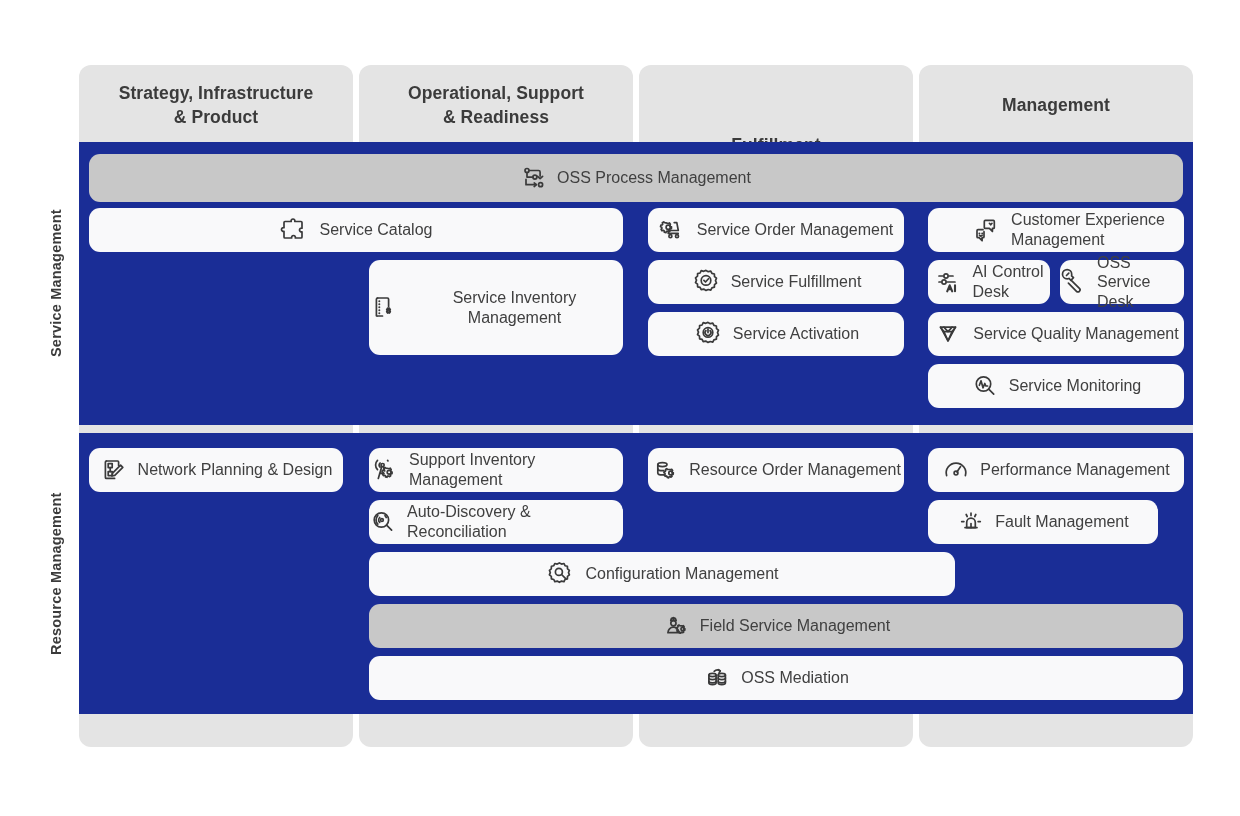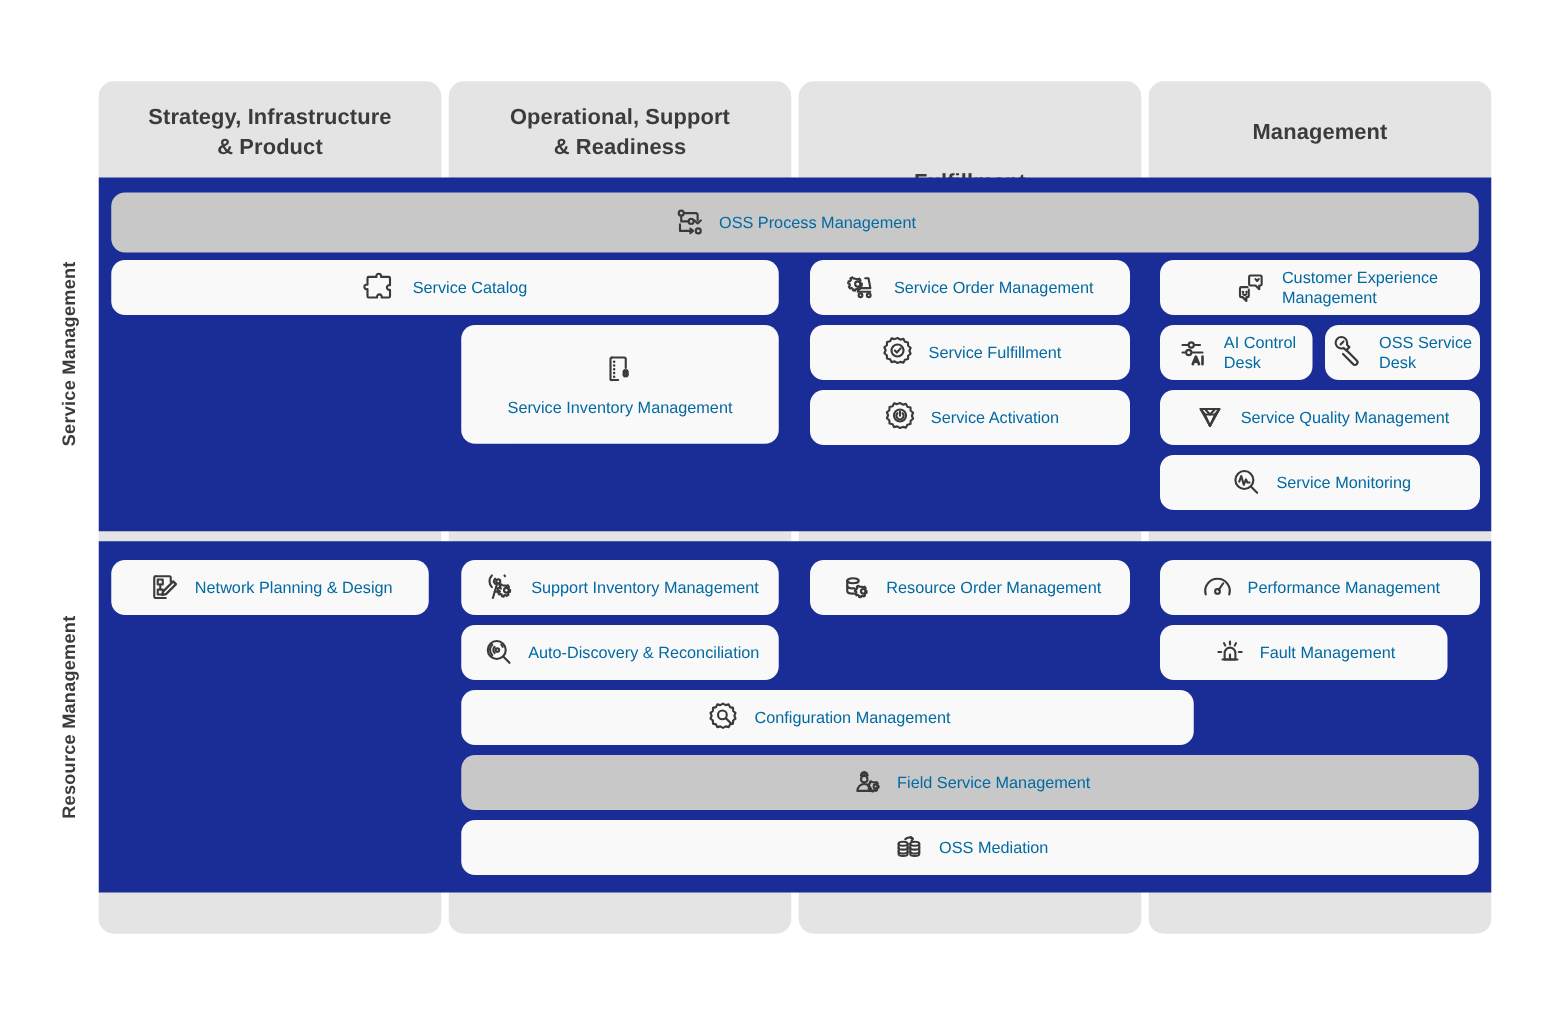--- a/index.html
+++ b/index.html
@@ -17,22 +17,22 @@
   
   .row-label{position:absolute;font-size:14.5px;font-weight:bold;color:#3b3b3b;letter-spacing:.2px;
              writing-mode:vertical-rl;transform:rotate(180deg);white-space:nowrap;
              display:flex;align-items:center;justify-content:center;}
 
   
   .card{position:absolute;border-radius:11px;background:#f9f9fa;display:flex;align-items:center;
         justify-content:center;box-sizing:border-box;}
   .card.grey{background:#c8c8c8;}
   .card .inner{display:flex;align-items:center;gap:10px;}
-  .card.stacked .inner{flex-direction:column;gap:7px;}
-  .card .lbl{font-size:13px;color:#0369a1;line-height:1.22;white-space:pre-line;}
+  .card.stacked .inner{gap:7px;}
+  .card .lbl{font-size:16px;color:#404040;line-height:1.22;white-space:pre-line;}
   .card.stacked .lbl{text-align:center;}
   .ico{flex:0 0 auto;display:block;color:#3a3a3a;}
   .ico svg{display:block;stroke:#3a3a3a;fill:none;stroke-width:1.7;stroke-linecap:round;stroke-linejoin:round;}
 </style>
 </head>
 <body>
 
 <div id="stage">
 
   <div class="col-bg" style="left:79px;width:274px;"></div>

